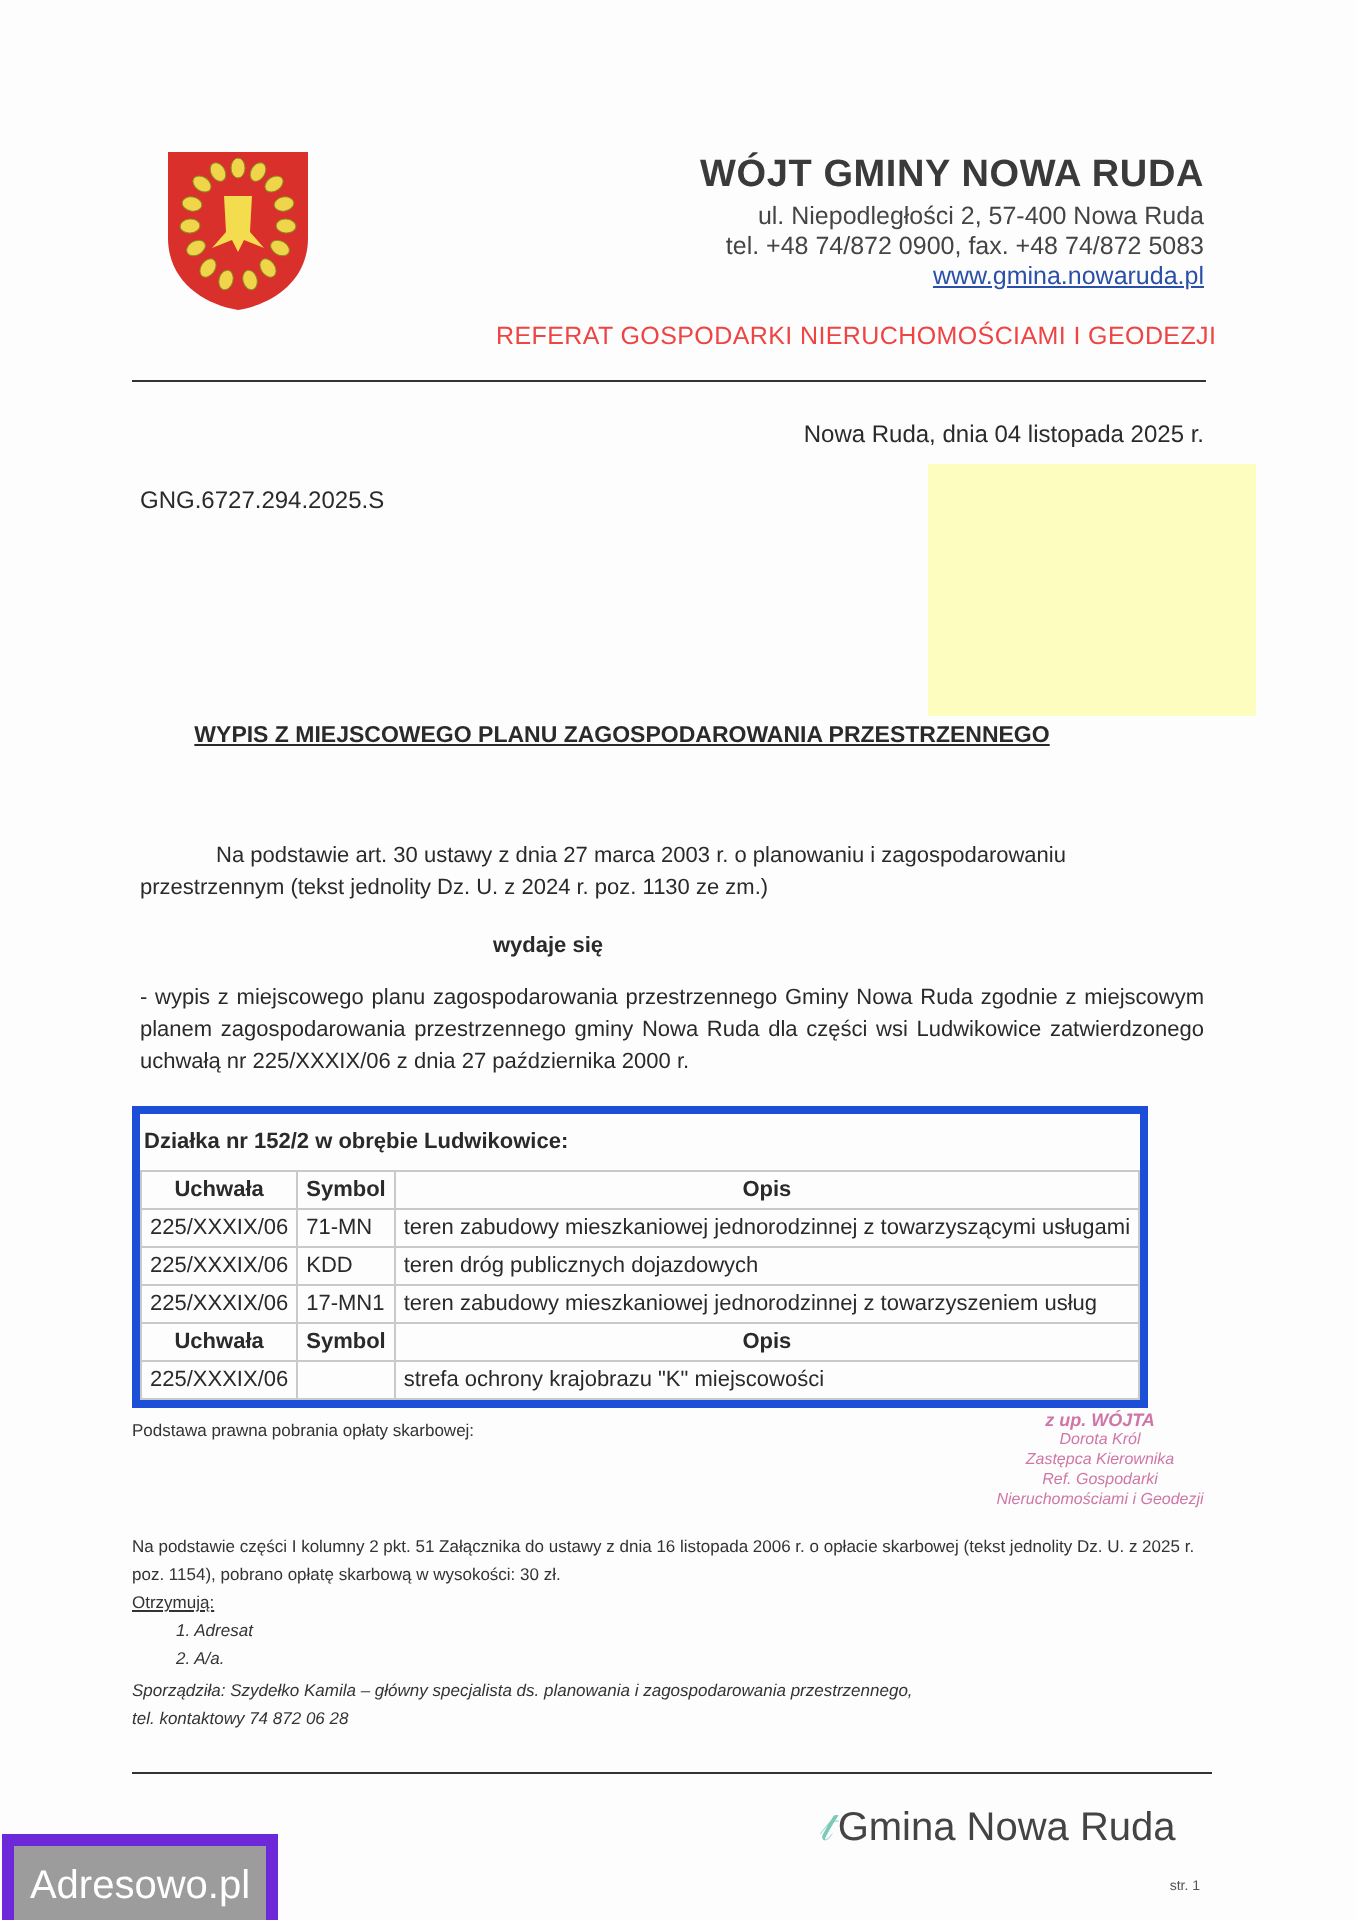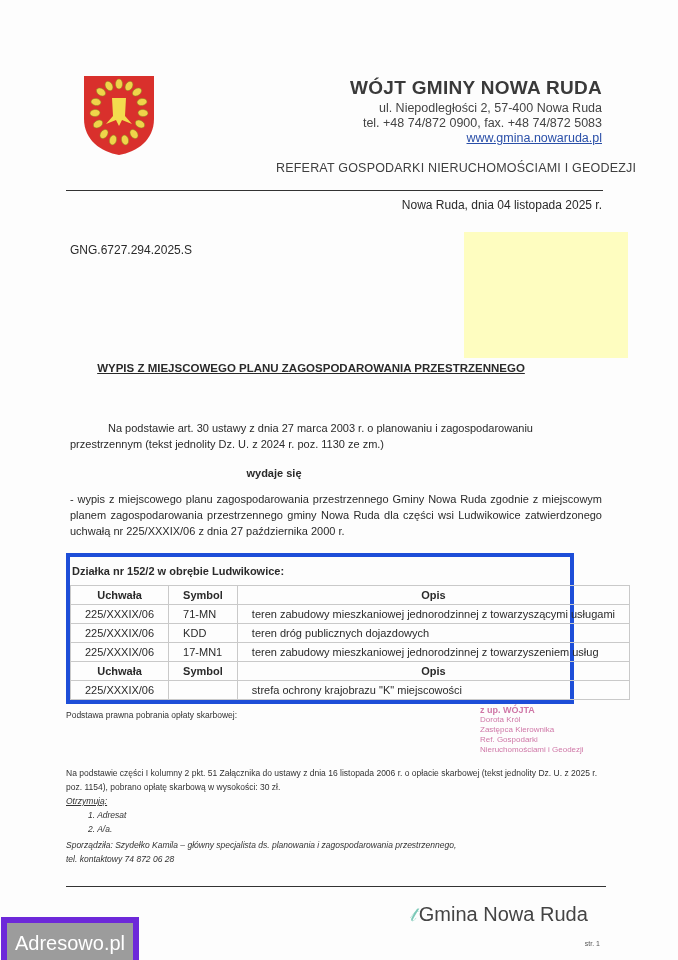--- a/index.html
+++ b/index.html
@@ -5,42 +5,42 @@
   html, body { margin:0; padding:0; }
   body { width:678px; height:960px; background:#fff; position:relative; overflow:hidden;
          font-family:"Liberation Sans", sans-serif; color:#2a2a2a; }
   .page { position:absolute; left:0; top:0; width:678px; height:960px; background:#fdfdfd; }
   .crest { position:absolute; left:82px; top:74px; width:74px; height:82px; }
   .hdr-title { position:absolute; right:76px; top:77px; font-size:19px; font-weight:bold; color:#3a3a3a; letter-spacing:0.3px; }
   .hdr-line { position:absolute; right:76px; font-size:12.5px; color:#444; text-align:right; }
   .hdr-addr { top:101px; }
   .hdr-tel { top:116px; }
   .hdr-www { top:131px; color:#2a4fa8; text-decoration:underline; }
-  .hdr-dept { position:absolute; left:276px; top:161px; font-size:12.5px; color:#404040; letter-spacing:0.2px; }
+  .hdr-dept { position:absolute; left:248px; top:161px; font-size:12.5px; color:#ef4444; letter-spacing:0.2px; }
   .hdr-rule { position:absolute; left:66px; top:190px; width:537px; height:1px; background:#333; }
-  .date { position:absolute; right:76px; top:198px; font-size:12px; }
+  .date { position:absolute; right:76px; top:210px; font-size:12px; }
   .ref { position:absolute; left:70px; top:243px; font-size:12px; }
   .redact { position:absolute; left:464px; top:232px; width:164px; height:126px; background:#fefdc0; }
   .title { position:absolute; left:0; width:622px; top:362px; text-align:center; font-size:11.5px; font-weight:bold; text-decoration:underline; }
   .para { position:absolute; left:70px; width:532px; font-size:11px; line-height:16px; }
   .p1 { top:420px; text-indent:38px; }
   .issued { position:absolute; left:0; width:548px; top:467px; text-align:center; font-size:11px; font-weight:bold; }
   .p2 { top:491px; text-align:justify; text-align-last:left; }
   .tbl-box { position:absolute; left:66px; top:553px; width:500px; border:4px solid #1d4ed8; }
   .tbl-head { font-size:11px; font-weight:bold; padding:8px 2px 8px 2px; }
   table { border-collapse:collapse; width:100%; font-size:11px; }
-  td, th { border:1px solid #c9c9c9; padding:1px 14px; height:16px; white-space:nowrap;margin-top:21px; }
+  td, th { border:1px solid #c9c9c9; padding:1px 4px; height:16px; white-space:nowrap;margin-top:21px; }
   th { font-weight:bold; text-align:center; }
   .c1 { width:72px; } .c2 { width:44px; }
-  .stamp { position:absolute; left:480px; top:705px; width:140px; color:#c04a8a; font-size:8px; line-height:10px; opacity:0.75; }
+  .stamp { position:absolute; left:480px; top:705px; width:140px; color:#c04a8a; font-size:8px; text-align:center; line-height:10px; opacity:0.75;font-style:italic; }
   .stamp .sig { font-weight:bold; font-size:9px; }
   .foot { position:absolute; left:66px; width:540px; font-size:8.5px; line-height:14px; color:#333; }
   .f1 { top:708px; }
   .f2 { top:766px; }
-  .f3 { top:794px; font-style:italic; text-decoration:underline; }
+  .f3 { top:794px; text-decoration:underline; }
   .f4 { top:808px; font-style:italic; left:88px; }
   .f5 { top:822px; font-style:italic; left:88px; }
   .f6 { top:838px; font-style:italic; }
   .f7 { top:852px; font-style:italic; }
   .bot-rule { position:absolute; left:66px; top:886px; width:540px; height:1px; background:#333; }
   .logo { position:absolute; left:410px; top:903px; font-size:20px; color:#444; }
   .logo .mark { color:#7cc9b8; font-size:20px; margin-right:2px; }
   .pageno { position:absolute; right:78px; top:940px; font-size:7px; color:#555; }
   .watermark { position:absolute; left:1px; top:917px; width:126px; height:40px; background:#9c9c9c; border:6px solid #6d28d9; color:#fff; font-size:20px; line-height:40px; text-align:center; }
 </style>

